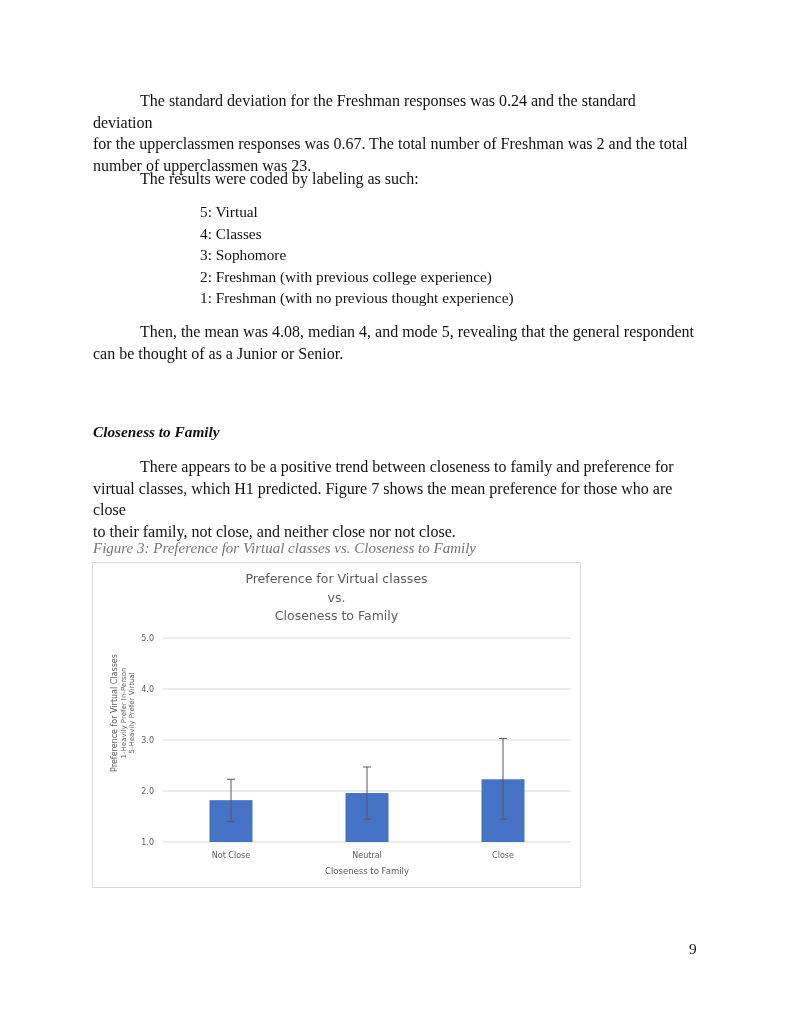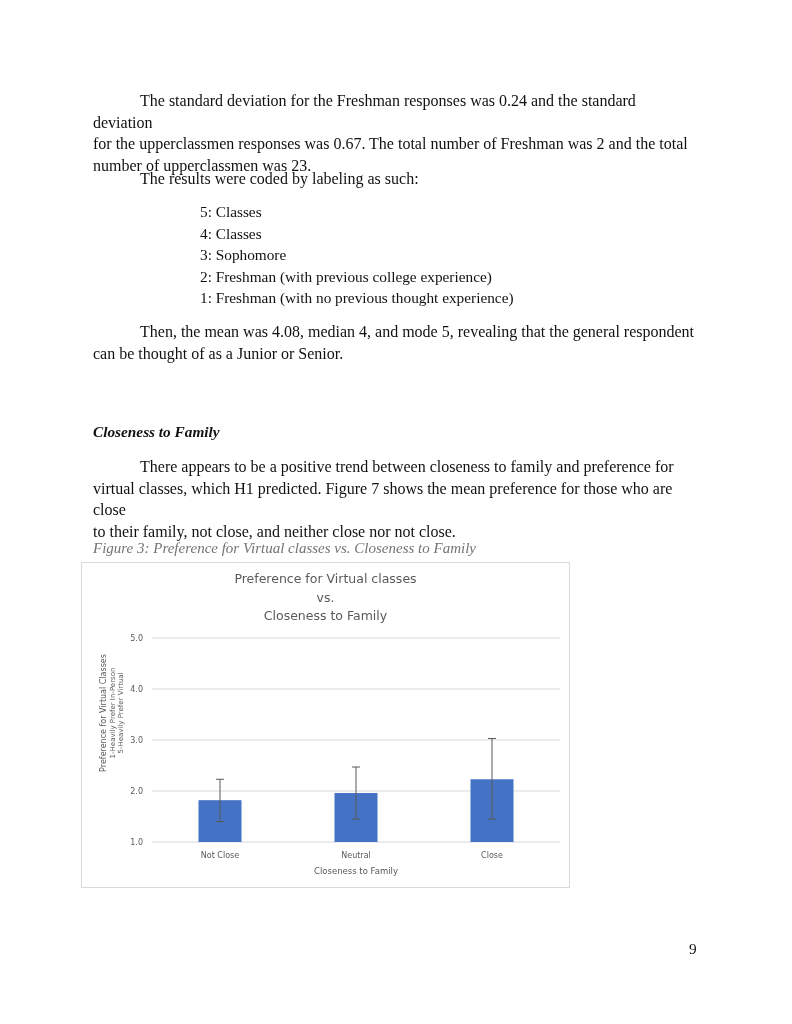--- a/index.html
+++ b/index.html
@@ -20,21 +20,21 @@
     }
     .heading {
       position: absolute; left: 93px; top: 423px;
       font-size: 15.3px; font-weight: bold; font-style: italic; margin: 0;
     }
     .caption {
       position: absolute; left: 93px; top: 540px;
       font-size: 15px; font-style: italic; color: #737373; margin: 0;
     }
     .chart-box {
-      position: absolute; left: 81px; top: 562px; width: 489px; height: 326px;
+      position: absolute; left: 92px; top: 562px; width: 489px; height: 326px;
       border: 1px solid #d9d9d9; background: #fff; box-sizing: border-box;
     }
     .chart-title {
       position: absolute; left: 0; width: 100%; top: 7px; text-align: center;
       font-family: "DejaVu Sans", "Liberation Sans", sans-serif;
       font-size: 12.5px; line-height: 18.5px; color: #595959;
     }
     .chart-title div { white-space: nowrap; }
     svg text { font-family: "DejaVu Sans", "Liberation Sans", sans-serif; }
     .page-num {
@@ -50,21 +50,21 @@
     <span class="indent"></span><span>The standard deviation for the Freshman responses was 0.24 and the standard deviation</span><br>
     <span>for the upperclassmen responses was 0.67. The total number of Freshman was 2 and the total</span><br>
     <span>number of upperclassmen was 23.</span>
   </p>
 
   <p class="para" style="top:168px;">
     <span class="indent"></span><span>The results were coded by labeling as such:</span>
   </p>
 
   <ul class="code-list" style="top:201px;">
-    <li>5: Classes</li>
+    <li>5: Virtual</li>
     <li>4: Classes</li>
     <li>3: Sophomore</li>
     <li>2: Freshman (with previous college experience)</li>
     <li>1: Freshman (with no previous thought experience)</li>
   </ul>
 
   <p class="para" style="top:321px;">
     <span class="indent"></span><span>Then, the mean was 4.08, median 4, and mode 5, revealing that the general respondent</span><br>
     <span>can be thought of as a Junior or Senior.</span>
   </p>

